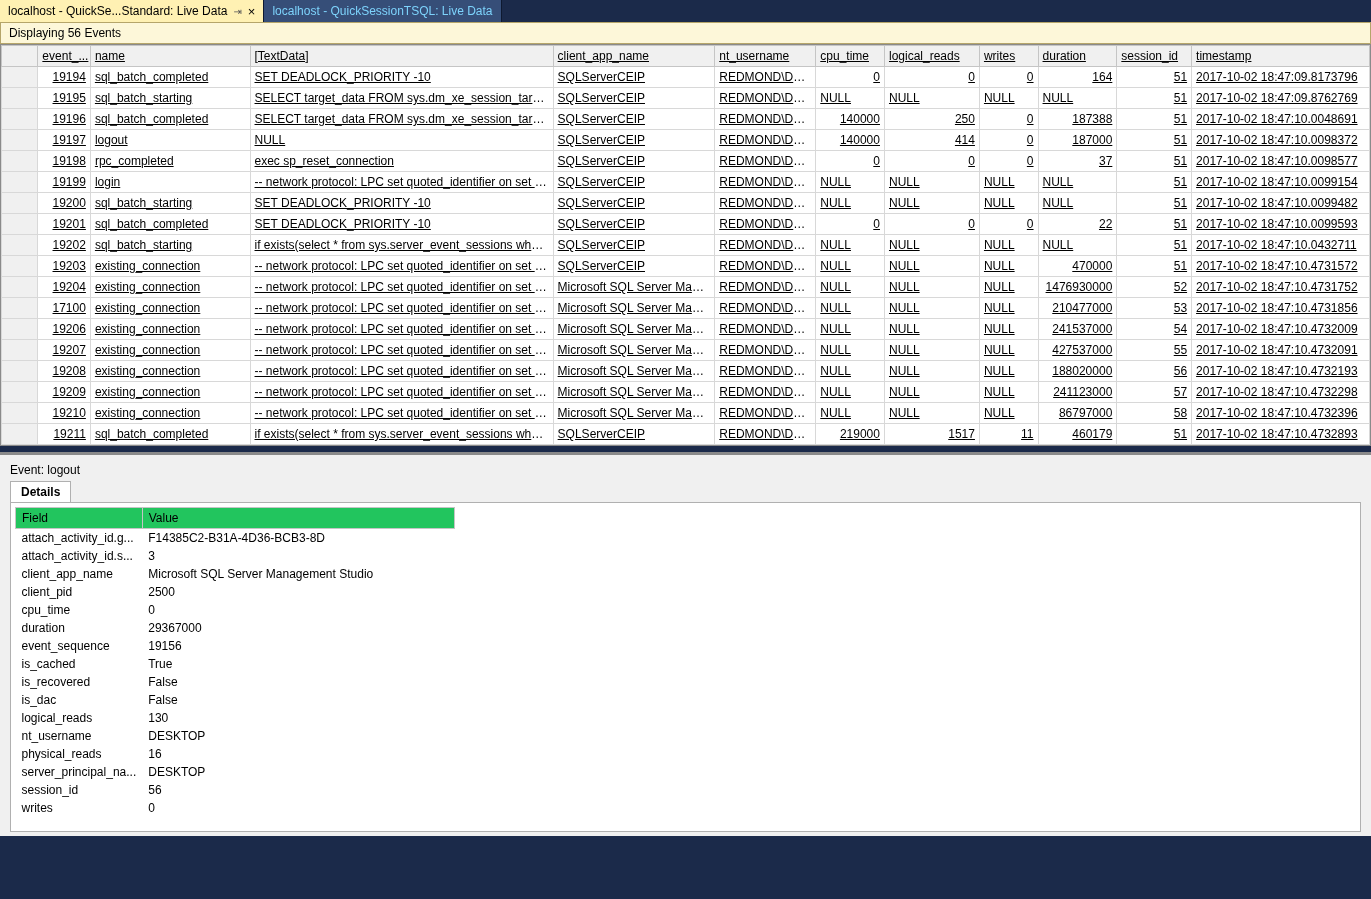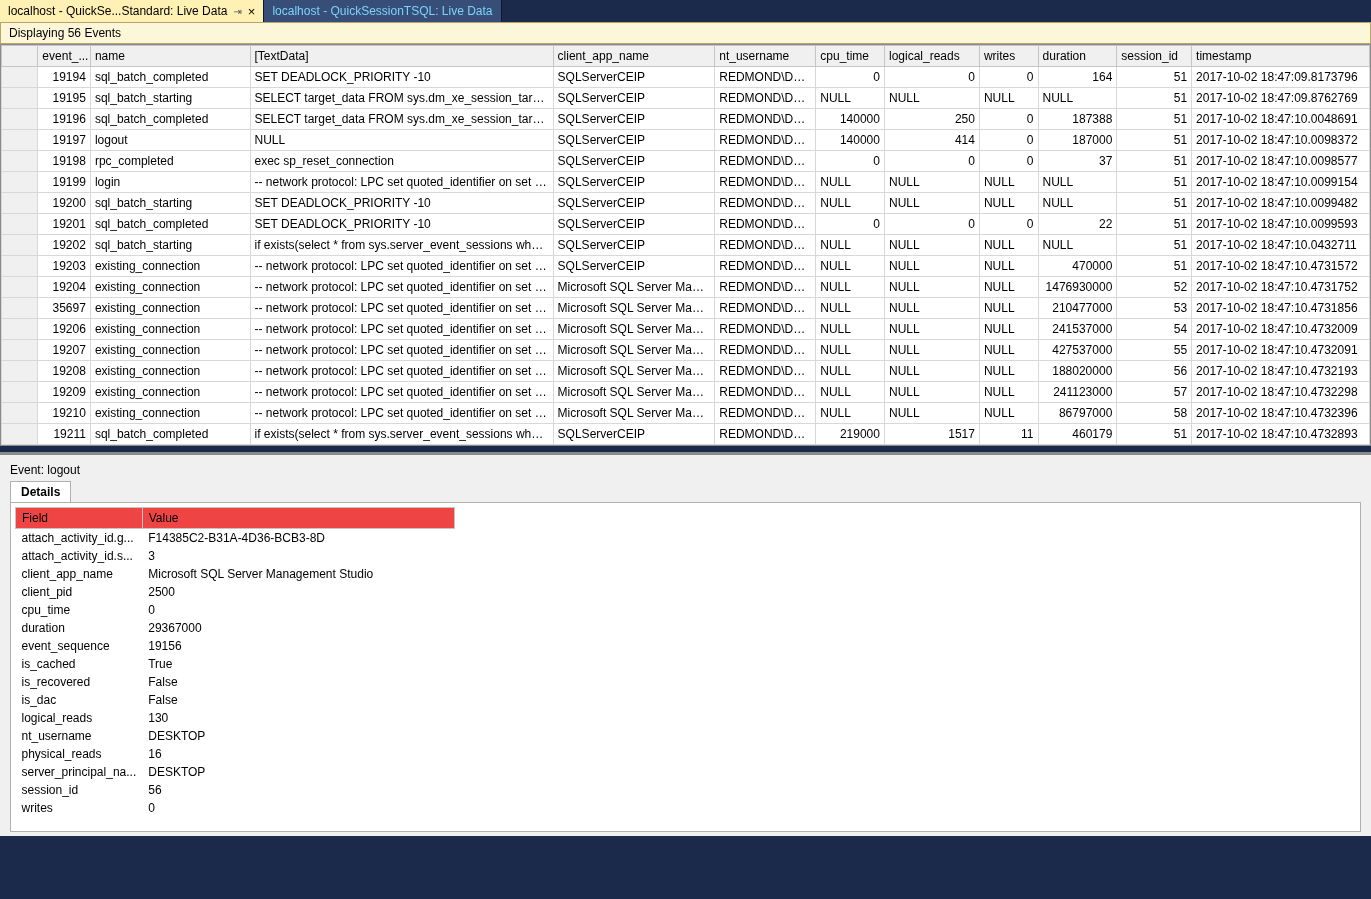--- a/index.html
+++ b/index.html
@@ -4,33 +4,33 @@
 <style>
 * { box-sizing: border-box; margin: 0; padding: 0; }
 body { font-family: "Segoe UI", Tahoma, sans-serif; font-size: 12px; background: #1b2a4a; color: #000; width: 1371px; height: 899px; overflow: hidden; }
 .tabs { display: flex; background: #1b2a4a; height: 22px; align-items: center; }
 .tab { display: flex; align-items: center; padding: 0 8px; font-size: 12px; height: 22px; border-right: 1px solid #0e1930; }
 .tab.active { background: #fff1b3; color: #000; }
 .tab.inactive { background: #364e78; color: #7dd3fc; }
 .tab .pin { margin-left: 6px; font-size: 10px; color: #555; cursor: pointer; }
 .tab .close { margin-left: 6px; font-size: 13px; cursor: pointer; }
 .status-bar { background: #fdf7d9; border: 1px solid #b5a56a; padding: 3px 8px; font-size: 12px; }
-.grid-wrap { border: 1px solid #8a8a8a; background: #fff; }
+.grid-wrap { border: 1px solid #8a8a8a; background: #fff; text-decoration: underline; }
 .grid { border-collapse: collapse; width: 100%; table-layout: fixed; }
 .grid th { background: #f0f0f0; border: 1px solid #c5c5c5; padding: 3px 4px; text-align: left; font-weight: normal; font-size: 12px; white-space: nowrap; overflow: hidden; }
 .grid td { border: 1px solid #d8d8d8; padding: 3px 4px; font-size: 12px; white-space: nowrap; overflow: hidden; text-overflow: ellipsis; }
 .grid .num { text-align: right; }
 .grid .rowsel { width: 36px; background: #f0f0f0; }
 .lower { background: #f0f0f0; border-top: 3px solid #8a8a8a; margin-top: 6px; padding: 4px 10px; }
 .event-label { font-size: 12px; margin: 4px 0; }
 .details-tabs { display: flex; font-weight: bold; }
 .details-tab { background: #fff; border: 1px solid #b0b0b0; border-bottom: none; padding: 3px 10px; font-size: 12px; }
 .details-panel { background: #fff; border: 1px solid #b0b0b0; padding: 4px; height: 330px; }
 .details-table { border-collapse: collapse; width: 440px; }
-.details-table th { background: #ef4444; border: 1px solid #c5c5c5; padding: 3px 6px; text-align: left; font-weight: normal; font-size: 12px; }
+.details-table th { background: #22c55e; border: 1px solid #c5c5c5; padding: 3px 6px; text-align: left; font-weight: normal; font-size: 12px; }
 .details-table td { padding: 2px 6px; font-size: 12px; white-space: nowrap; overflow: hidden; text-overflow: ellipsis; }
 .details-table td.fcol { width: 110px; }
 </style>
 </head>
 <body>
 
 <div class="tabs" id="tabs-host">
     <div class="tab active">
       <span>localhost - QuickSe...Standard: Live Data</span>
       <span class="pin">⇥</span>
@@ -225,21 +225,21 @@
           <td>REDMOND\DES...</td>
           <td>NULL</td>
           <td>NULL</td>
           <td>NULL</td>
           <td class="num">1476930000</td>
           <td class="num">52</td>
           <td>2017-10-02 18:47:10.4731752</td>
         </tr>
         <tr>
           <td class="rowsel"></td>
-          <td class="num">35697</td>
+          <td class="num">17100</td>
           <td>existing_connection</td>
           <td>-- network protocol: LPC  set quoted_identifier on  set aritha...</td>
           <td>Microsoft SQL Server Manage...</td>
           <td>REDMOND\DES...</td>
           <td>NULL</td>
           <td>NULL</td>
           <td>NULL</td>
           <td class="num">210477000</td>
           <td class="num">53</td>
           <td>2017-10-02 18:47:10.4731856</td>

